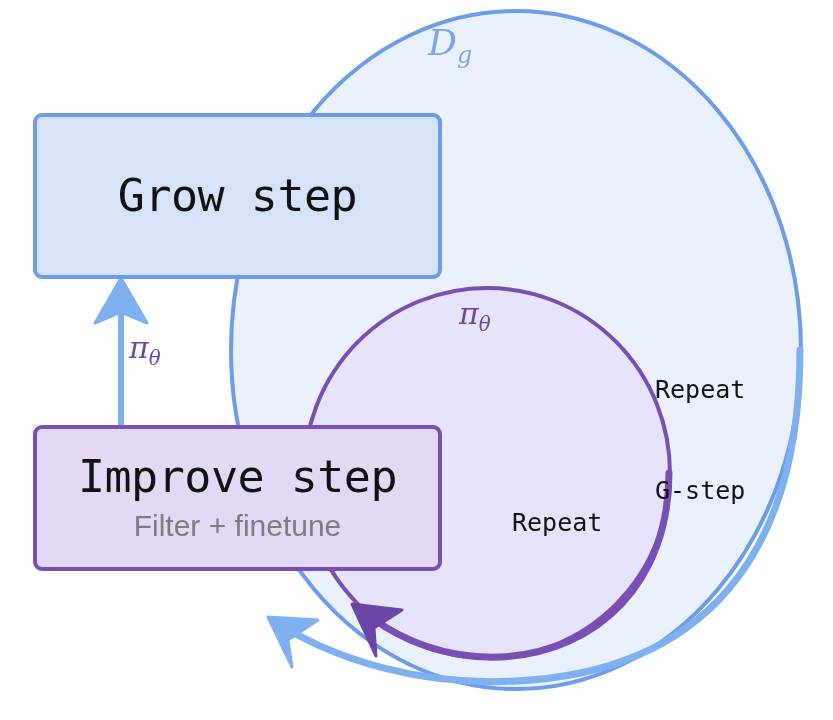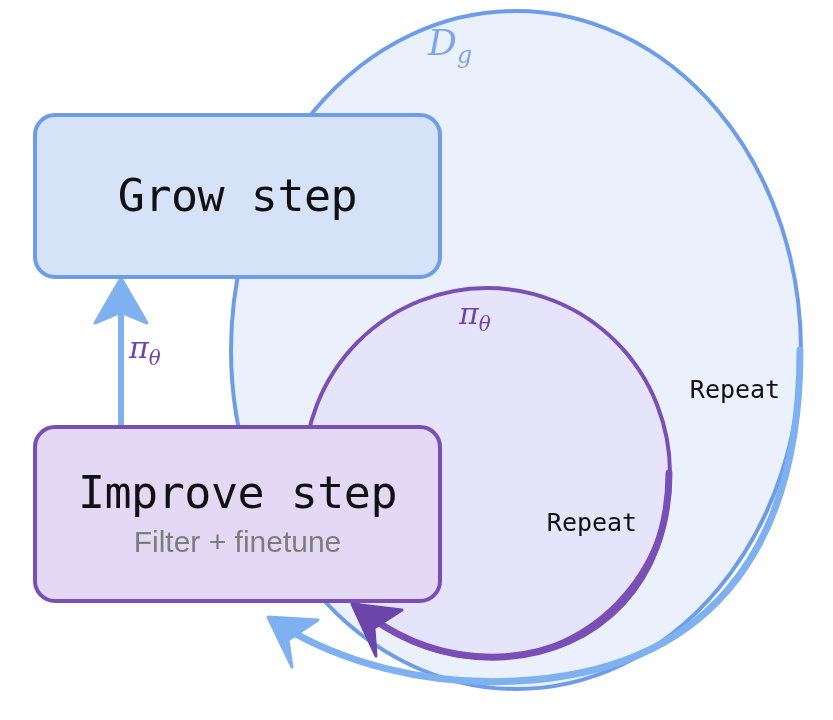--- a/index.html
+++ b/index.html
@@ -22,39 +22,39 @@
   #diagram-svg {
     position: absolute;
     left: 0;
     top: 0;
     width: 833px;
     height: 720px;
   }
   .node-box {
     position: absolute;
     box-sizing: border-box;
-    border-radius: 22px;
+    border-radius: 9px;
     display: flex;
     flex-direction: column;
     align-items: center;
     justify-content: center;
   }
   #grow-step-box {
     left: 33px;
     top: 113px;
     width: 409px;
     height: 166px;
     background: #d6e2f8;
     border: 4px solid #6d9ce9;
   }
   #improve-step-box {
     left: 33px;
     top: 425px;
     width: 409px;
-    height: 178px;
+    height: 146px;
     background: #e4d9f5;
     border: 4px solid #7a4fb5;
   }
   .node-title {
     font-family: "DejaVu Sans Mono", "Liberation Mono", monospace;
     color: #111111;
     letter-spacing: -0.5px;
     white-space: nowrap;
   }
   #grow-step-title {
@@ -102,21 +102,21 @@
     font-size: 0.66em;
     vertical-align: sub;
     font-style: italic;
   }
   .repeat-label {
     position: absolute;
     font-family: "DejaVu Sans Mono", "Liberation Mono", monospace;
     color: #111111;
     font-size: 25px;
     line-height: 1.35;
-    text-align: center;
+    text-align: left;
     white-space: pre;
     pointer-events: none;
   }
   #repeat-g-label {
     left: 655px;
     top: 305px;
     width: 160px;
   }
   #repeat-i-label {
     left: 512px;
@@ -171,19 +171,20 @@
   <div id="pi-theta-inner-label" class="circle-label">
     <span>π</span><span class="sub">θ</span>
   </div>
 
   <div id="pi-theta-arrow-label" class="circle-label">
     <span>π</span><span class="sub">θ</span>
   </div>
 
   <div id="repeat-g-label" class="repeat-label">
     <div>Repeat</div>
+    <div>G-step</div>
   </div>
 
   <div id="repeat-i-label" class="repeat-label">
     <div>Repeat</div>
   </div>
 
 </div>
 
 </body></html>

